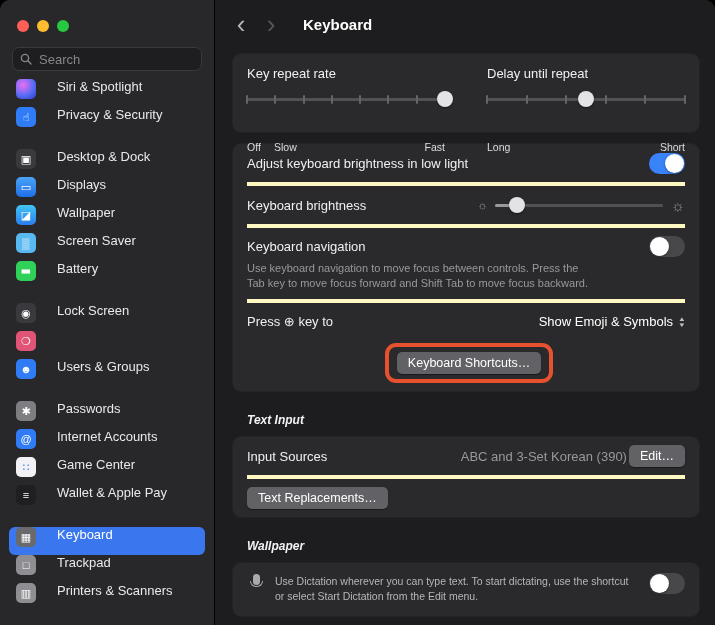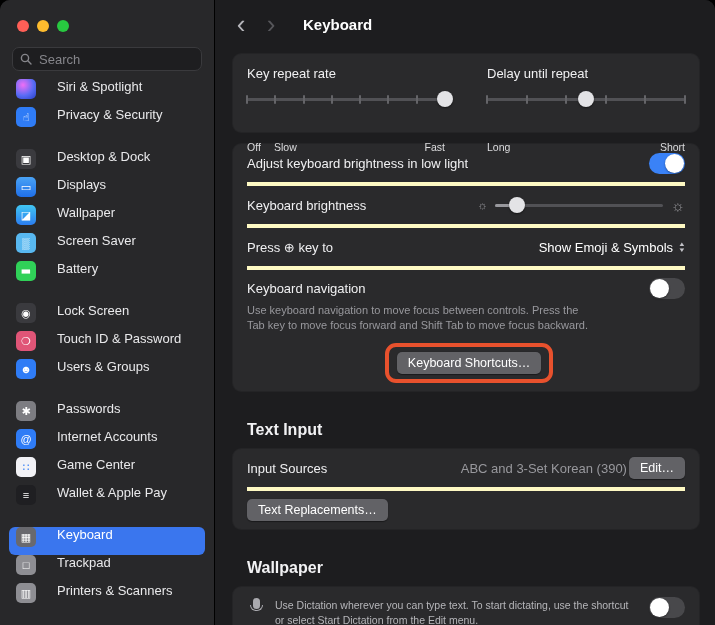--- a/index.html
+++ b/index.html
@@ -44,21 +44,21 @@
 
   
   .content{flex:1;display:flex;flex-direction:column;background:#1d1d1f;min-width:0;}
   .topbar{height:48px;flex:0 0 48px;display:flex;align-items:center;padding:0 16px;gap:10px;}
   .nav-btn{font-size:26px;line-height:1;color:#b5b5ba;width:20px;text-align:center;font-weight:300;cursor:default;}
   .nav-btn.disabled{color:#56565a;}
   .page-title{font-size:15px;font-weight:700;color:#fff;margin:0 0 0 12px;}
   .scroll{flex:1;padding:6px 16px 0 18px;overflow:hidden;}
 
   .card{background:#2a2a2c;border-radius:8px;box-shadow:0 0 0 1px rgba(255,255,255,0.03);}
-  .section-title{font-size:16px;font-weight:700;color:#f2f2f4;margin:30px 0 10px 14px;}
+  .section-title{font-size:12px;font-weight:700;color:#f2f2f4;margin:22px 0 10px 14px;font-style:italic;}
 
   
   .repeat-card{display:flex;gap:42px;padding:12px 14px 9px;margin-bottom:12px;box-sizing:border-box;}
   .repeat-col{flex:1;min-width:0;}
   .slider-title{font-size:13px;color:#f0f0f2;margin-bottom:10px;}
   .slider{position:relative;height:16px;margin-bottom:3px;}
   .slider .track{position:absolute;left:0;right:0;top:7px;height:3px;background:#515155;border-radius:2px;}
   .slider .fill{position:absolute;left:0;top:7px;height:3px;width:var(--pct,0%);background:#98989d;border-radius:2px;}
   .slider .ticks span{position:absolute;top:4px;width:2px;height:9px;margin-left:-1px;background:#646468;border-radius:1px;}
   .slider .thumb{position:absolute;top:0;left:var(--pct,0%);transform:translateX(-50%);width:16px;height:16px;border-radius:50%;background:#e3e3e6;box-shadow:0 1px 2px rgba(0,0,0,.5);}
@@ -185,21 +185,20 @@
           <span class="side-icon ic-lock-screen">
             <span class="glyph">◉</span>
           </span>
           <span class="side-label">Lock Screen</span>
         </div>
 
         <div class="side-item">
           <span class="side-icon ic-touch-id">
             <span class="glyph">❍</span>
           </span>
-          <span class="side-label">Touch ID &amp; Password</span>
         </div>
 
         <div class="side-item">
           <span class="side-icon ic-users-groups">
             <span class="glyph">☻</span>
           </span>
           <span class="side-label">Users &amp; Groups</span>
         </div>
 
         <div class="side-item group-start">
@@ -323,43 +322,43 @@
             <div class="slider" style="--pct: 13%;">
               <div class="track"></div>
               <div class="fill"></div>
               <div class="thumb"></div>
             </div>
             <span class="bright-icon high">☼</span>
           </div>
         </div>
 
 
+        <div class="row stack">
+          <div class="row-top">
+            <span class="row-label">Keyboard navigation</span>
+            <div class="toggle">
+              <div class="knob"></div>
+            </div>
+          </div>
+          <div class="row-desc">Use keyboard navigation to move focus between controls. Press the Tab key to move focus forward and Shift Tab to move focus backward.</div>
+        </div>
+
         <div class="row">
           <span class="row-label">
             <span>Press</span>
             <span>⊕</span>
             <span>key to</span>
           </span>
           <div class="popup">
             <span class="row-value">Show Emoji &amp; Symbols</span>
             <span class="stepper">
               <span class="tri">▲</span>
                 <span class="tri">▼</span>
             </span>
           </div>
-        </div>
-
-        <div class="row stack">
-          <div class="row-top">
-            <span class="row-label">Keyboard navigation</span>
-            <div class="toggle">
-              <div class="knob"></div>
-            </div>
-          </div>
-          <div class="row-desc">Use keyboard navigation to move focus between controls. Press the Tab key to move focus forward and Shift Tab to move focus backward.</div>
         </div>
 
         <div class="btn-row">
           <div class="highlight-ring">
             <button class="btn">Keyboard Shortcuts…</button>
           </div>
         </div>
 
       </section>
 

